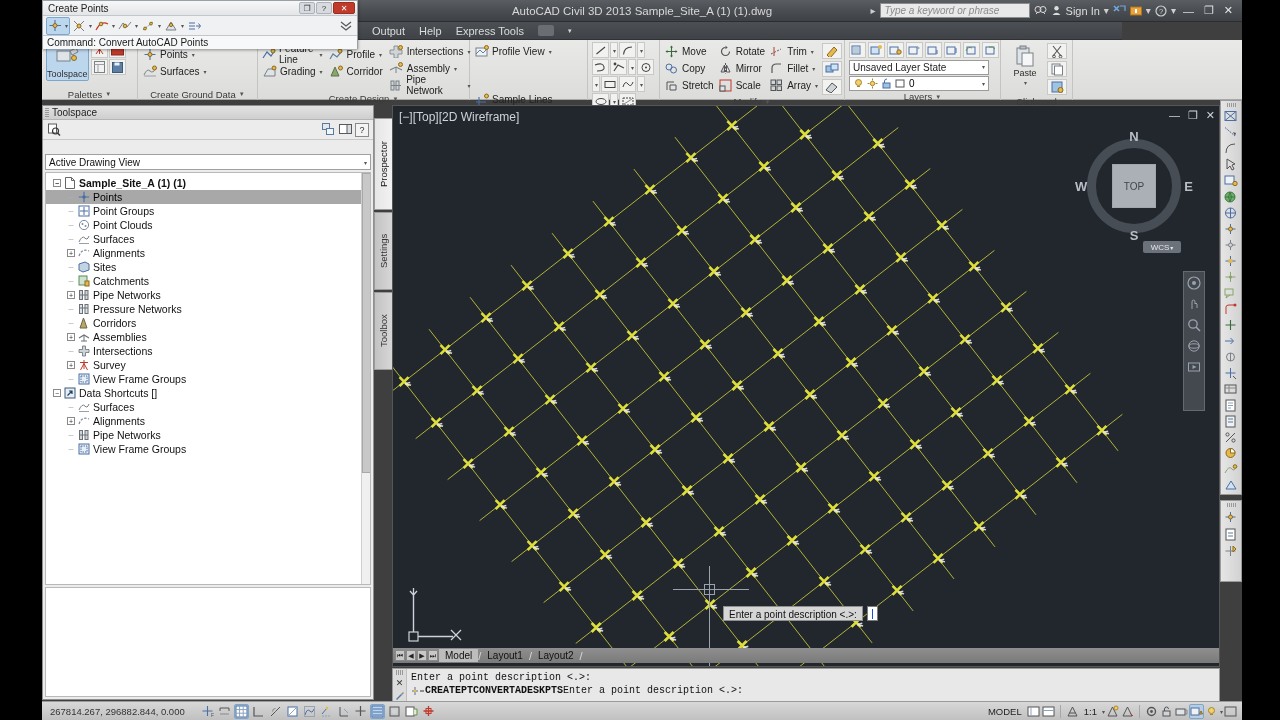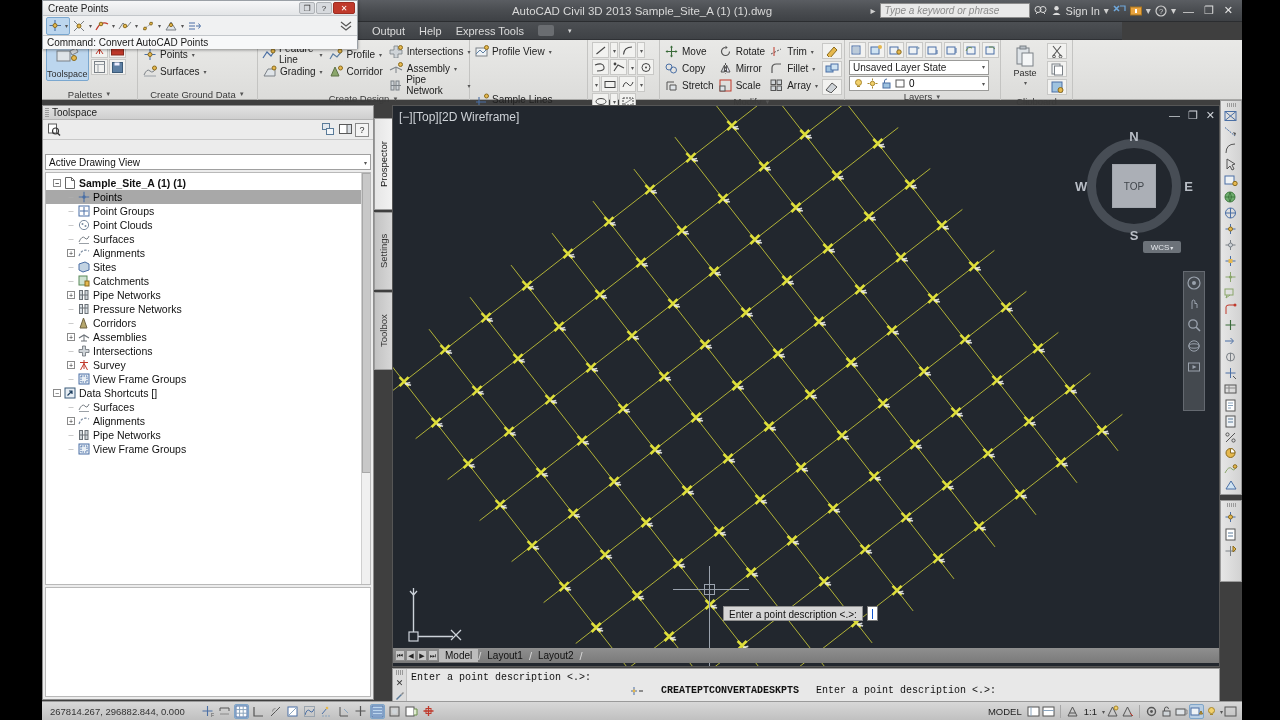--- a/index.html
+++ b/index.html
@@ -246,21 +246,21 @@
   .cmdline {
     position:absolute; left:392px; top:668px; width:828px; height:34px;
     background:#e8e8e8; border:1px solid #9a9a9a;
     display:flex;
   }
   .cmd-left { width:14px; background:#dcdcdc; border-right:1px solid #c0c0c0;
               display:flex;flex-direction:column;align-items:center;padding-top:1px;gap:3px;}
   .cmd-x { font-size:9px;color:#333; }
   .cmd-body { flex:1; padding:2px 4px; font-family:"Liberation Mono", monospace; font-size:10px; color:#111;}
   .cmd-l1 { line-height:13px; }
-  .cmd-l2 { line-height:13px; display:flex; align-items:center; gap:17px;justify-content:center;}
+  .cmd-l2 { line-height:13px; display:flex; align-items:center; gap:0;}
   .cmd-bold { font-weight:bold; }
 
   
   .statusbar {
     position:absolute; left:42px; bottom:0; width:1200px; height:19px;
     background:linear-gradient(to bottom,#d8d8d8,#c0c0c0);
     border-top:1px solid #9a9a9a;
     display:flex; align-items:center; font-size:9.5px; color:#222;
   }
   .coords { width:155px; padding-left:8px; color:#333; font-size:9.5px;}

